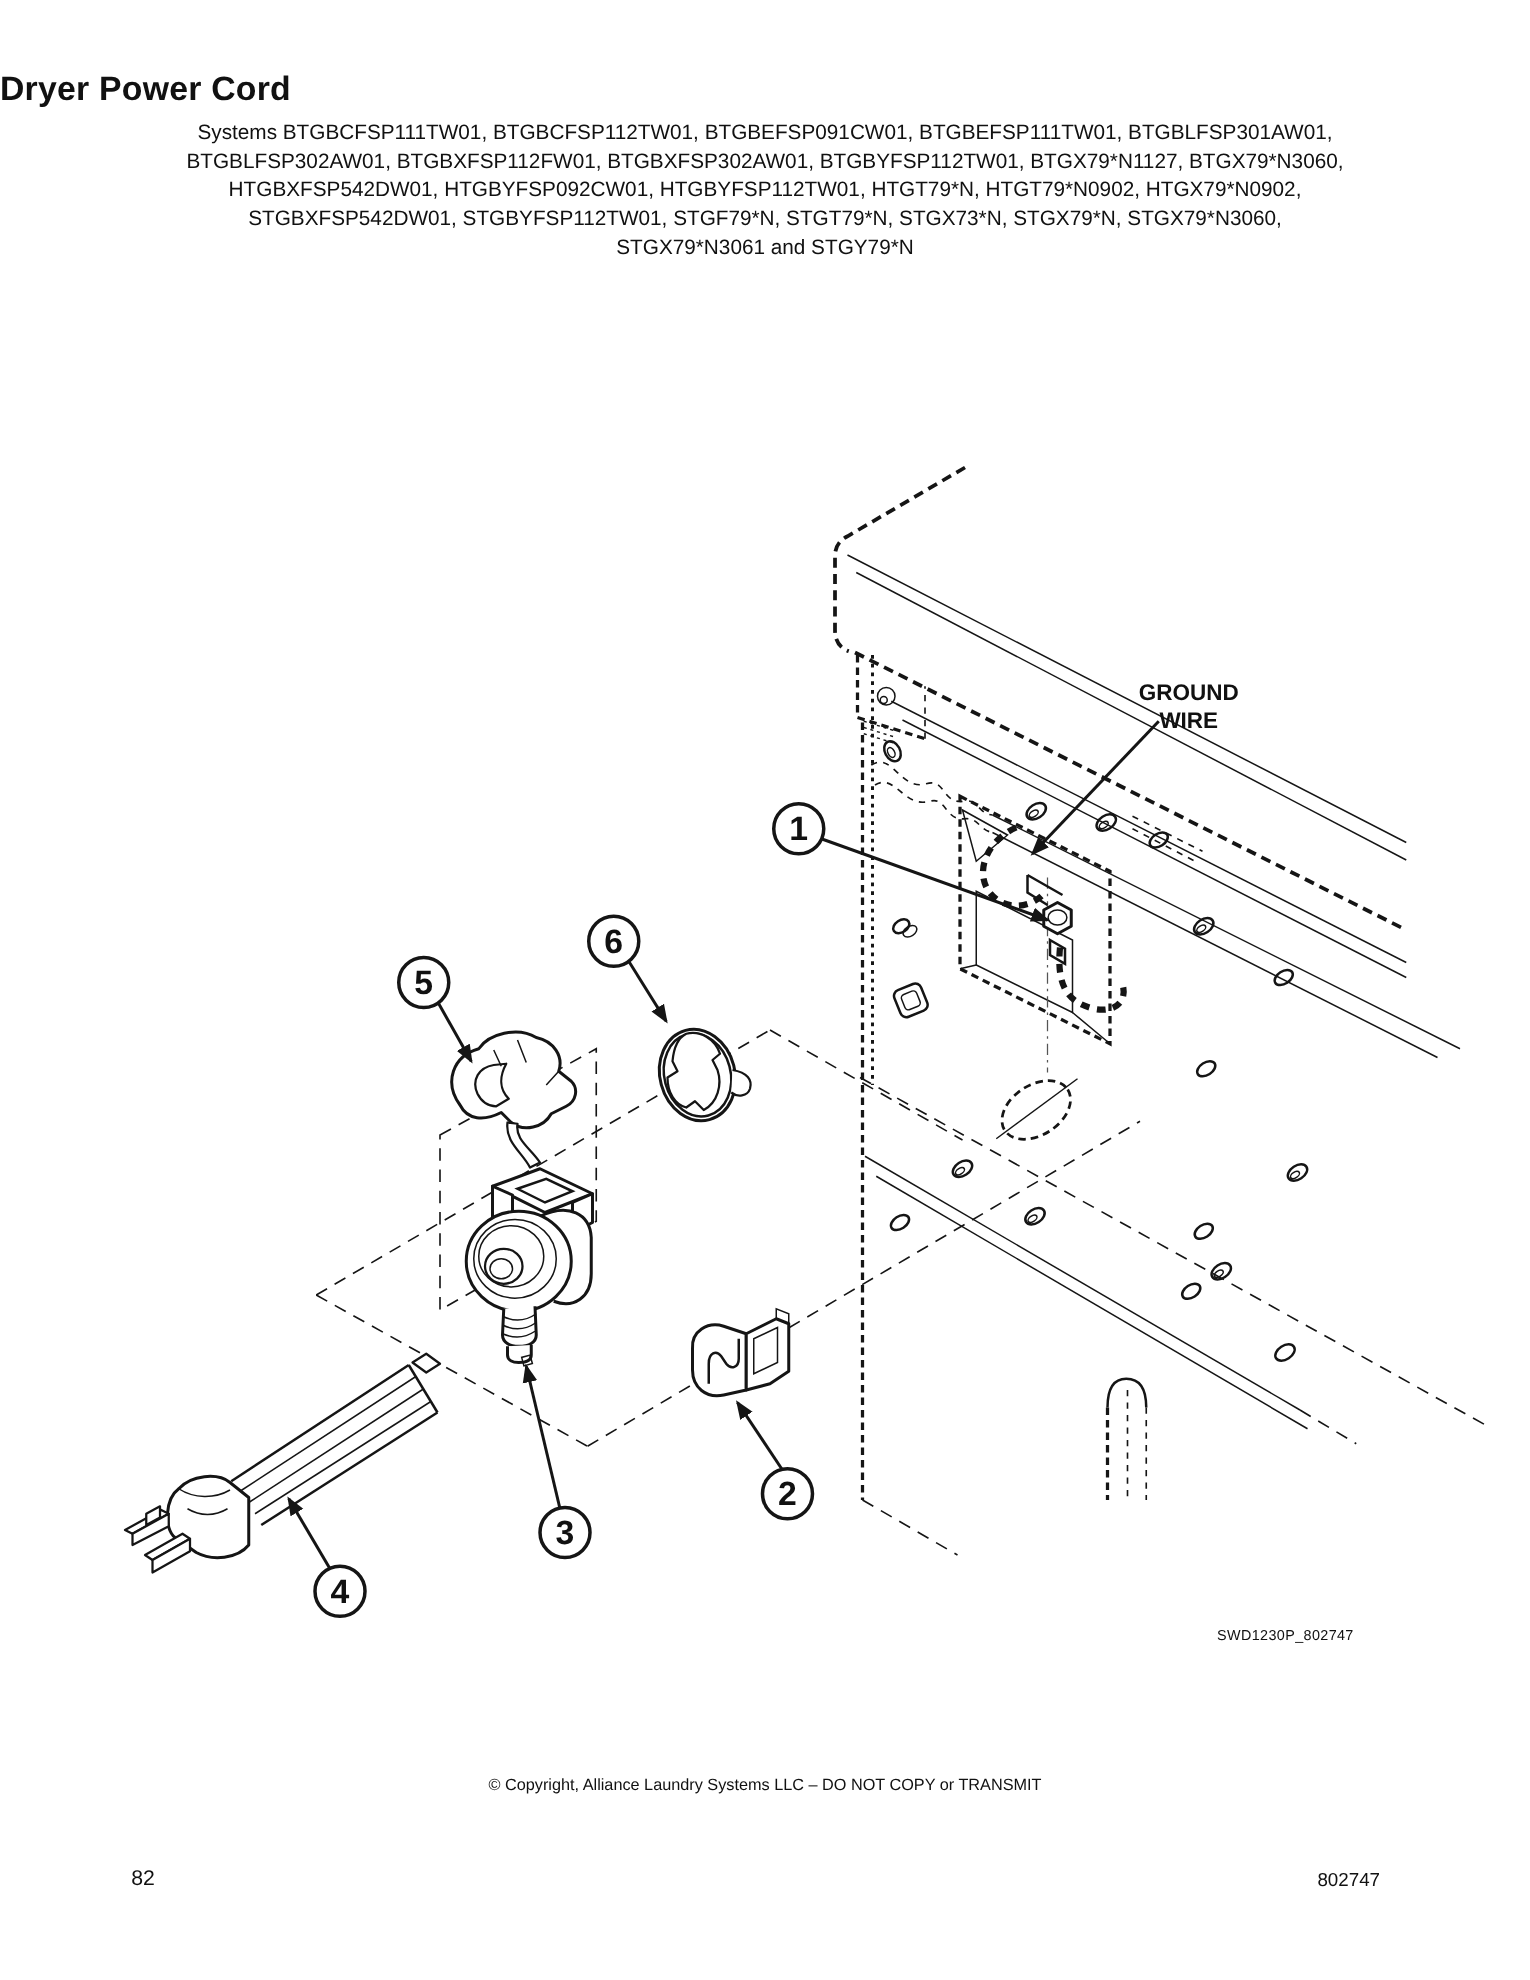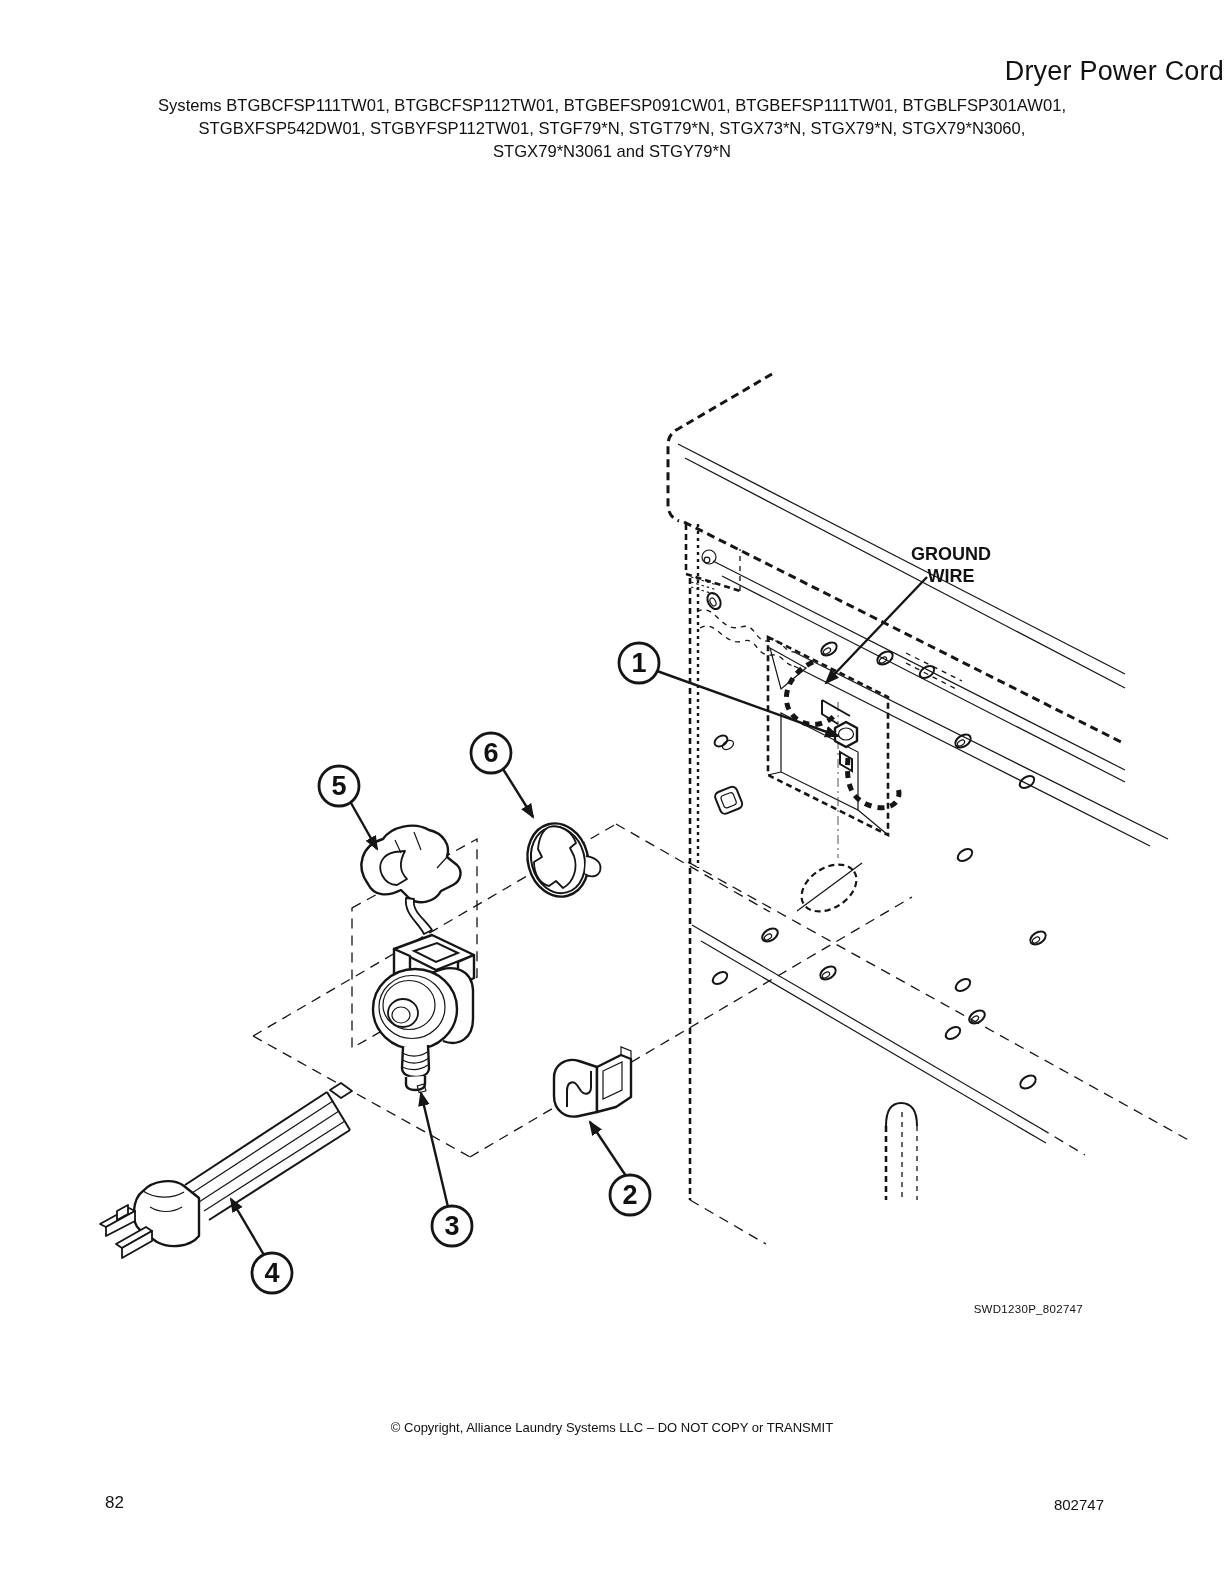--- a/index.html
+++ b/index.html
@@ -1,18 +1,18 @@
 <!DOCTYPE html>
 <html><head>
 <meta charset="utf-8">
 <style>
   html,body{margin:0;padding:0;background:#e8e8e8;}
   .page{position:relative;width:1224px;height:1584px;margin:0 auto;background:#fff;
         font-family:"Liberation Sans",sans-serif;color:#111;overflow:hidden;}
-  .title{margin:0;padding-top:56px;text-align:right;font-size:27px;font-weight:normal;letter-spacing:.2px;}
+  .title{margin:0;padding-top:56px;text-align:left;font-size:27px;font-weight:bold;letter-spacing:.2px;}
   .models{margin-top:7px;text-align:center;font-size:16.6px;line-height:23px;}
   .models div{white-space:nowrap;}
   svg.diagram{position:absolute;left:0;top:0;width:1224px;height:1584px;}
 
   
   .ln{fill:none;stroke:#151515;stroke-width:1.2;}
   .ln2{fill:none;stroke:#151515;stroke-width:2;}
   .part{fill:#fff;stroke:#151515;stroke-width:2.4;stroke-linejoin:round;}
   .part2{fill:#fff;stroke:#151515;stroke-width:1.8;stroke-linejoin:round;}
   .hd{fill:none;stroke:#151515;stroke-width:3;stroke-dasharray:8 5;}
@@ -36,20 +36,22 @@
 </style>
 </head>
 <body>
 
 <div class="page">
 
   <h1 class="title">Dryer Power Cord</h1>
 
   <div class="models">
     <div>Systems BTGBCFSP111TW01, BTGBCFSP112TW01, BTGBEFSP091CW01, BTGBEFSP111TW01, BTGBLFSP301AW01,</div>
+    <div>BTGBLFSP302AW01, BTGBXFSP112FW01, BTGBXFSP302AW01, BTGBYFSP112TW01, BTGX79*N1127, BTGX79*N3060,</div>
+    <div>HTGBXFSP542DW01, HTGBYFSP092CW01, HTGBYFSP112TW01, HTGT79*N, HTGT79*N0902, HTGX79*N0902,</div>
     <div>STGBXFSP542DW01, STGBYFSP112TW01, STGF79*N, STGT79*N, STGX73*N, STGX79*N, STGX79*N3060,</div>
     <div>STGX79*N3061 and STGY79*N</div>
   </div>
 
   <svg class="diagram" viewBox="0 0 1224 1584">
     <defs>
       <marker id="ah" viewBox="0 0 14 11" markerWidth="15" markerHeight="12.5" refX="12" refY="5.5" orient="auto" markerUnits="userSpaceOnUse">
         <path d="M0,0 L14,5.5 L0,11 Z" fill="#151515"></path>
       </marker>
     </defs>

